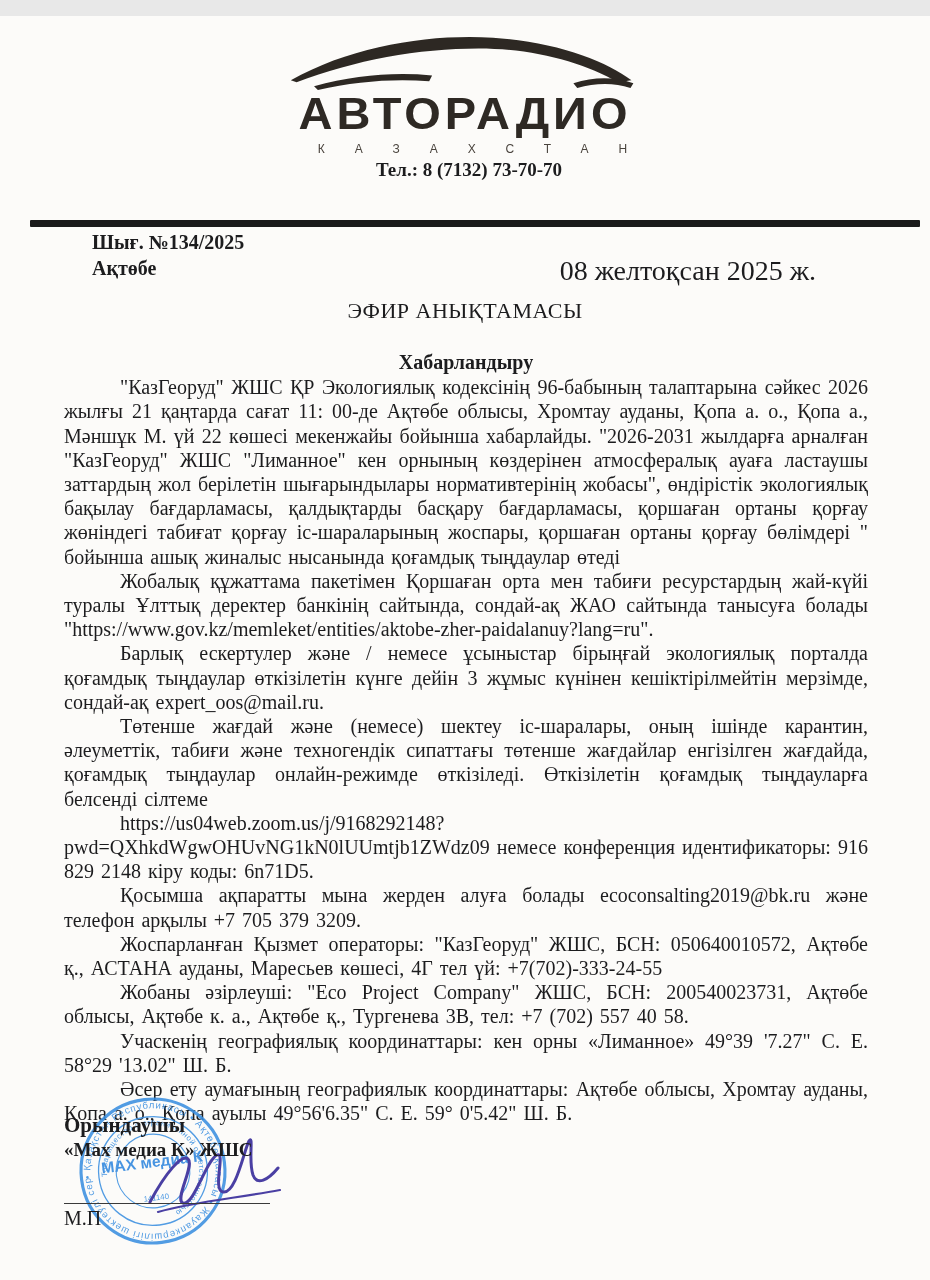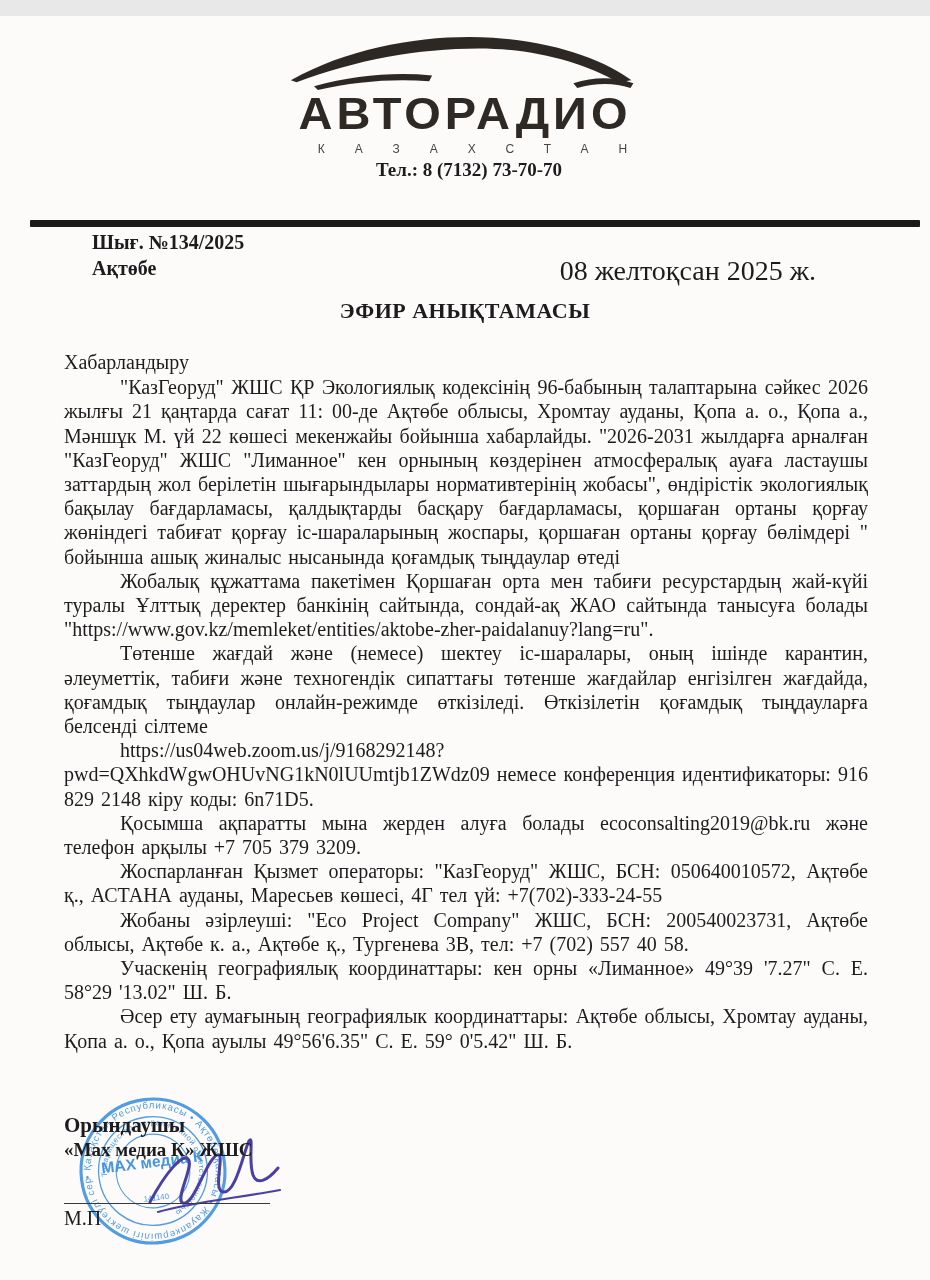--- a/index.html
+++ b/index.html
@@ -20,25 +20,25 @@
     font-family:"Liberation Sans", sans-serif; font-size:12px; color:#4a443e;
     letter-spacing:30px; margin-top:5px; padding-left:45px; white-space:nowrap;text-align:center;
   }
   .service { font-size:21px; font-weight:bold; margin-top:15px; }
   .phone   { font-size:19px; font-weight:bold; margin-top:3px;padding-left:8px; }
   .bar { position:absolute; top:204px; left:30px; width:890px; height:7px; background:#1a1a1a; border-radius:1px; }
   
   .ref { position:absolute; top:213px; left:92px; font-weight:bold; font-size:20px; line-height:26px; }
   .date { position:absolute; top:239px; right:114px; font-size:28px; }
   .doc-title { position:absolute; top:282px; left:0; width:100%; text-align:center;
-               font-weight:bold; font-size:22px; letter-spacing:0.5px; }
+               font-weight:normal; font-size:22px; letter-spacing:0.5px; }
   
   .content { position:absolute; top:334px; left:64px; width:804px;
              font-size:20px; line-height:24.2px; text-align:justify; word-spacing:2px; }
-  .content .subtitle { text-align:left; font-weight:normal; margin:0 0 1px 0; }
+  .content .subtitle { text-align:center; font-weight:bold; margin:0 0 1px 0; }
   .content p { margin:0; text-indent:56px; }
   
   .stamp-svg { position:absolute; left:70px; top:1072px; width:166px; height:166px;
                z-index:1; opacity:0.88; transform:rotate(-7deg); }
   .signature-svg { position:absolute; left:138px; top:1112px; width:158px; height:100px; z-index:2; }
   .exec-label { position:absolute; left:64px; top:1097px; font-weight:bold; font-size:21px; z-index:3; }
   .exec-name  { position:absolute; left:64px; top:1123px; font-weight:bold; font-size:19px; z-index:3; }
   .sig-line { position:absolute; left:64px; top:1187px; width:206px; border-top:1.6px solid #3a3a3a; z-index:3; }
   .mp { position:absolute; left:64px; top:1191px; font-size:20px; z-index:3; }
 </style>
@@ -65,20 +65,21 @@
     <div>Ақтөбе</div>
   </div>
   <div class="date">08 желтоқсан 2025 ж.</div>
 
   <div class="doc-title">ЭФИР АНЫҚТАМАСЫ</div>
 
   <div class="content">
     <div class="subtitle">Хабарландыру</div>
     <p>"КазГеоруд" ЖШС ҚР Экологиялық кодексінің 96-бабының талаптарына сәйкес 2026 жылғы 21 қаңтарда сағат 11: 00-де Ақтөбе облысы, Хромтау ауданы, Қопа а. о., Қопа а., Мәншұк М. үй 22 көшесі мекенжайы бойынша хабарлайды. "2026-2031 жылдарға арналған "КазГеоруд" ЖШС "Лиманное" кен орнының көздерінен атмосфералық ауаға ластаушы заттардың жол берілетін шығарындылары нормативтерінің жобасы", өндірістік экологиялық бақылау бағдарламасы, қалдықтарды басқару бағдарламасы, қоршаған ортаны қорғау жөніндегі табиғат қорғау іс-шараларының жоспары, қоршаған ортаны қорғау бөлімдері " бойынша ашық жиналыс нысанында қоғамдық тыңдаулар өтеді</p>
     <p>Жобалық құжаттама пакетімен Қоршаған орта мен табиғи ресурстардың жай-күйі туралы Ұлттық деректер банкінің сайтында, сондай-ақ ЖАО сайтында танысуға болады "https://www.gov.kz/memleket/entities/aktobe-zher-paidalanuy?lang=ru".</p>
+    <p>Барлық ескертулер және / немесе ұсыныстар бірыңғай экологиялық порталда қоғамдық тыңдаулар өткізілетін күнге дейін 3 жұмыс күнінен кешіктірілмейтін мерзімде, сондай-ақ expert_oos@mail.ru.</p>
     <p>Төтенше жағдай және (немесе) шектеу іс-шаралары, оның ішінде карантин, әлеуметтік, табиғи және техногендік сипаттағы төтенше жағдайлар енгізілген жағдайда, қоғамдық тыңдаулар онлайн-режимде өткізіледі. Өткізілетін қоғамдық тыңдауларға белсенді сілтеме</p>
     <p>https://us04web.zoom.us/j/9168292148?pwd=QXhkdWgwOHUvNG1kN0lUUmtjb1ZWdz09 немесе конференция идентификаторы: 916 829 2148 кіру коды: 6n71D5.</p>
     <p>Қосымша ақпаратты мына жерден алуға болады ecoconsalting2019@bk.ru және телефон арқылы +7 705 379 3209.</p>
     <p>Жоспарланған Қызмет операторы: "КазГеоруд" ЖШС, БСН: 050640010572, Ақтөбе қ., АСТАНА ауданы, Маресьев көшесі, 4Г тел үй: +7(702)-333-24-55</p>
     <p>Жобаны әзірлеуші: "Eco Project Company" ЖШС, БСН: 200540023731, Ақтөбе облысы, Ақтөбе к. а., Ақтөбе қ., Тургенева 3В, тел: +7 (702) 557 40 58.</p>
     <p>Учаскенің географиялық координаттары: кен орны «Лиманное» 49°39 '7.27" С. Е. 58°29 '13.02" Ш. Б.</p>
     <p>Әсер ету аумағының географиялык координаттары: Ақтөбе облысы, Хромтау ауданы, Қопа а. о., Қопа ауылы 49°56'6.35" С. Е. 59° 0'5.42" Ш. Б.</p>
   </div>
 
   <svg class="stamp-svg" viewBox="0 0 180 180" aria-hidden="true">

